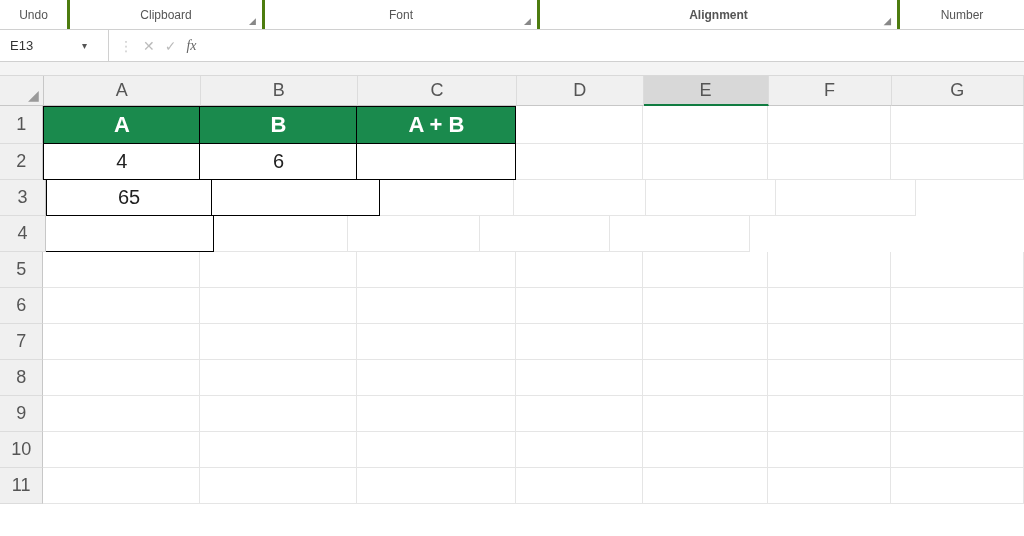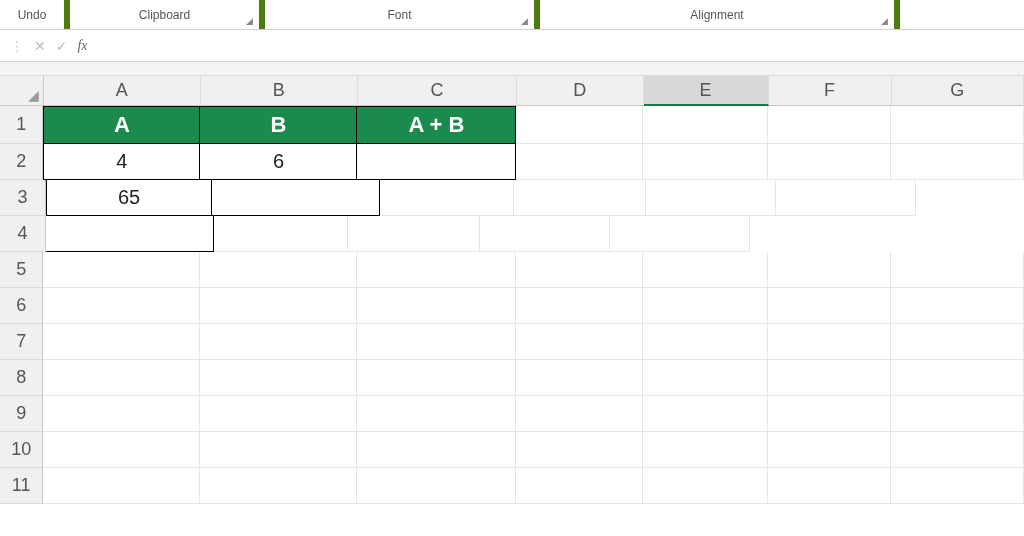--- a/index.html
+++ b/index.html
@@ -1,25 +1,25 @@
 <!DOCTYPE html>
 <html><head>
 <meta charset="utf-8">
 <style>
   * { box-sizing: border-box; }
   html, body { margin:0; padding:0; font-family: "Segoe UI", Arial, sans-serif; background:#fff; color:#333; }
   body { width:1024px; height:536px; overflow:hidden; position:relative; }
 
   
   .ribbon-strip { display:flex; height:30px; border-bottom:1px solid #d0d0d0; font-size:12px; color:#555; align-items:center; }
-  .ribbon-group { display:flex; align-items:center; justify-content:center; position:relative; border-right:6px solid #4d7c0f; height:100%; }
+  .ribbon-group { display:flex; align-items:center; justify-content:center; position:relative; border-right:3px solid #4d7c0f; height:100%; }
   .ribbon-group.undo { width:70px; }
   .ribbon-group.clipboard { width:195px; }
   .ribbon-group.font { width:275px; }
-  .ribbon-group.align { width:360px; }
+  .ribbon-group.align { width:360px;font-weight:bold; }
   .ribbon-group.number { width:124px; border-right:none; }
   .ribbon-launcher { position:absolute; right:6px; bottom:3px; font-size:9px; color:#888; cursor:pointer; }
 
   
   .fx-row { display:flex; align-items:center; height:32px; border-bottom:1px solid #d0d0d0; font-size:13px; }
   .name-box-wrap { display:flex; align-items:center; width:109px; height:100%; border-right:1px solid #d0d0d0; padding-left:8px; }
   .name-box { border:none; outline:none; width:68px; font-size:13px; color:#333; background:transparent; }
   .name-box-caret { font-size:10px; color:#555; margin-left:6px; }
   .fx-controls { display:flex; align-items:center; gap:10px; padding:0 10px; color:#aaa; font-size:14px; }
   .fx-controls .sep { color:#ccc; }
@@ -76,23 +76,30 @@
     <span class="ribbon-launcher">◢</span>
   </div>
   <div class="ribbon-group font">
     <span>Font</span>
     <span class="ribbon-launcher">◢</span>
   </div>
   <div class="ribbon-group align">
     <span>Alignment</span>
     <span class="ribbon-launcher">◢</span>
   </div>
+  <div class="ribbon-group number">
+    <span>Number</span>
+  </div>
 </div>
 
 <div class="fx-row">
+  <div class="name-box-wrap">
+    <input class="name-box" value="E13" style="">
+    <span class="name-box-caret">▾</span>
+  </div>
   <div class="fx-controls">
     <span class="sep">⋮</span>
     <span style="color:#bbb;">✕</span>
     <span style="color:#bbb;">✓</span>
     <span class="fx-label">fx</span>
   </div>
   <input class="formula-input" value="" style="">
 </div>
 
 <div class="gap"></div>

